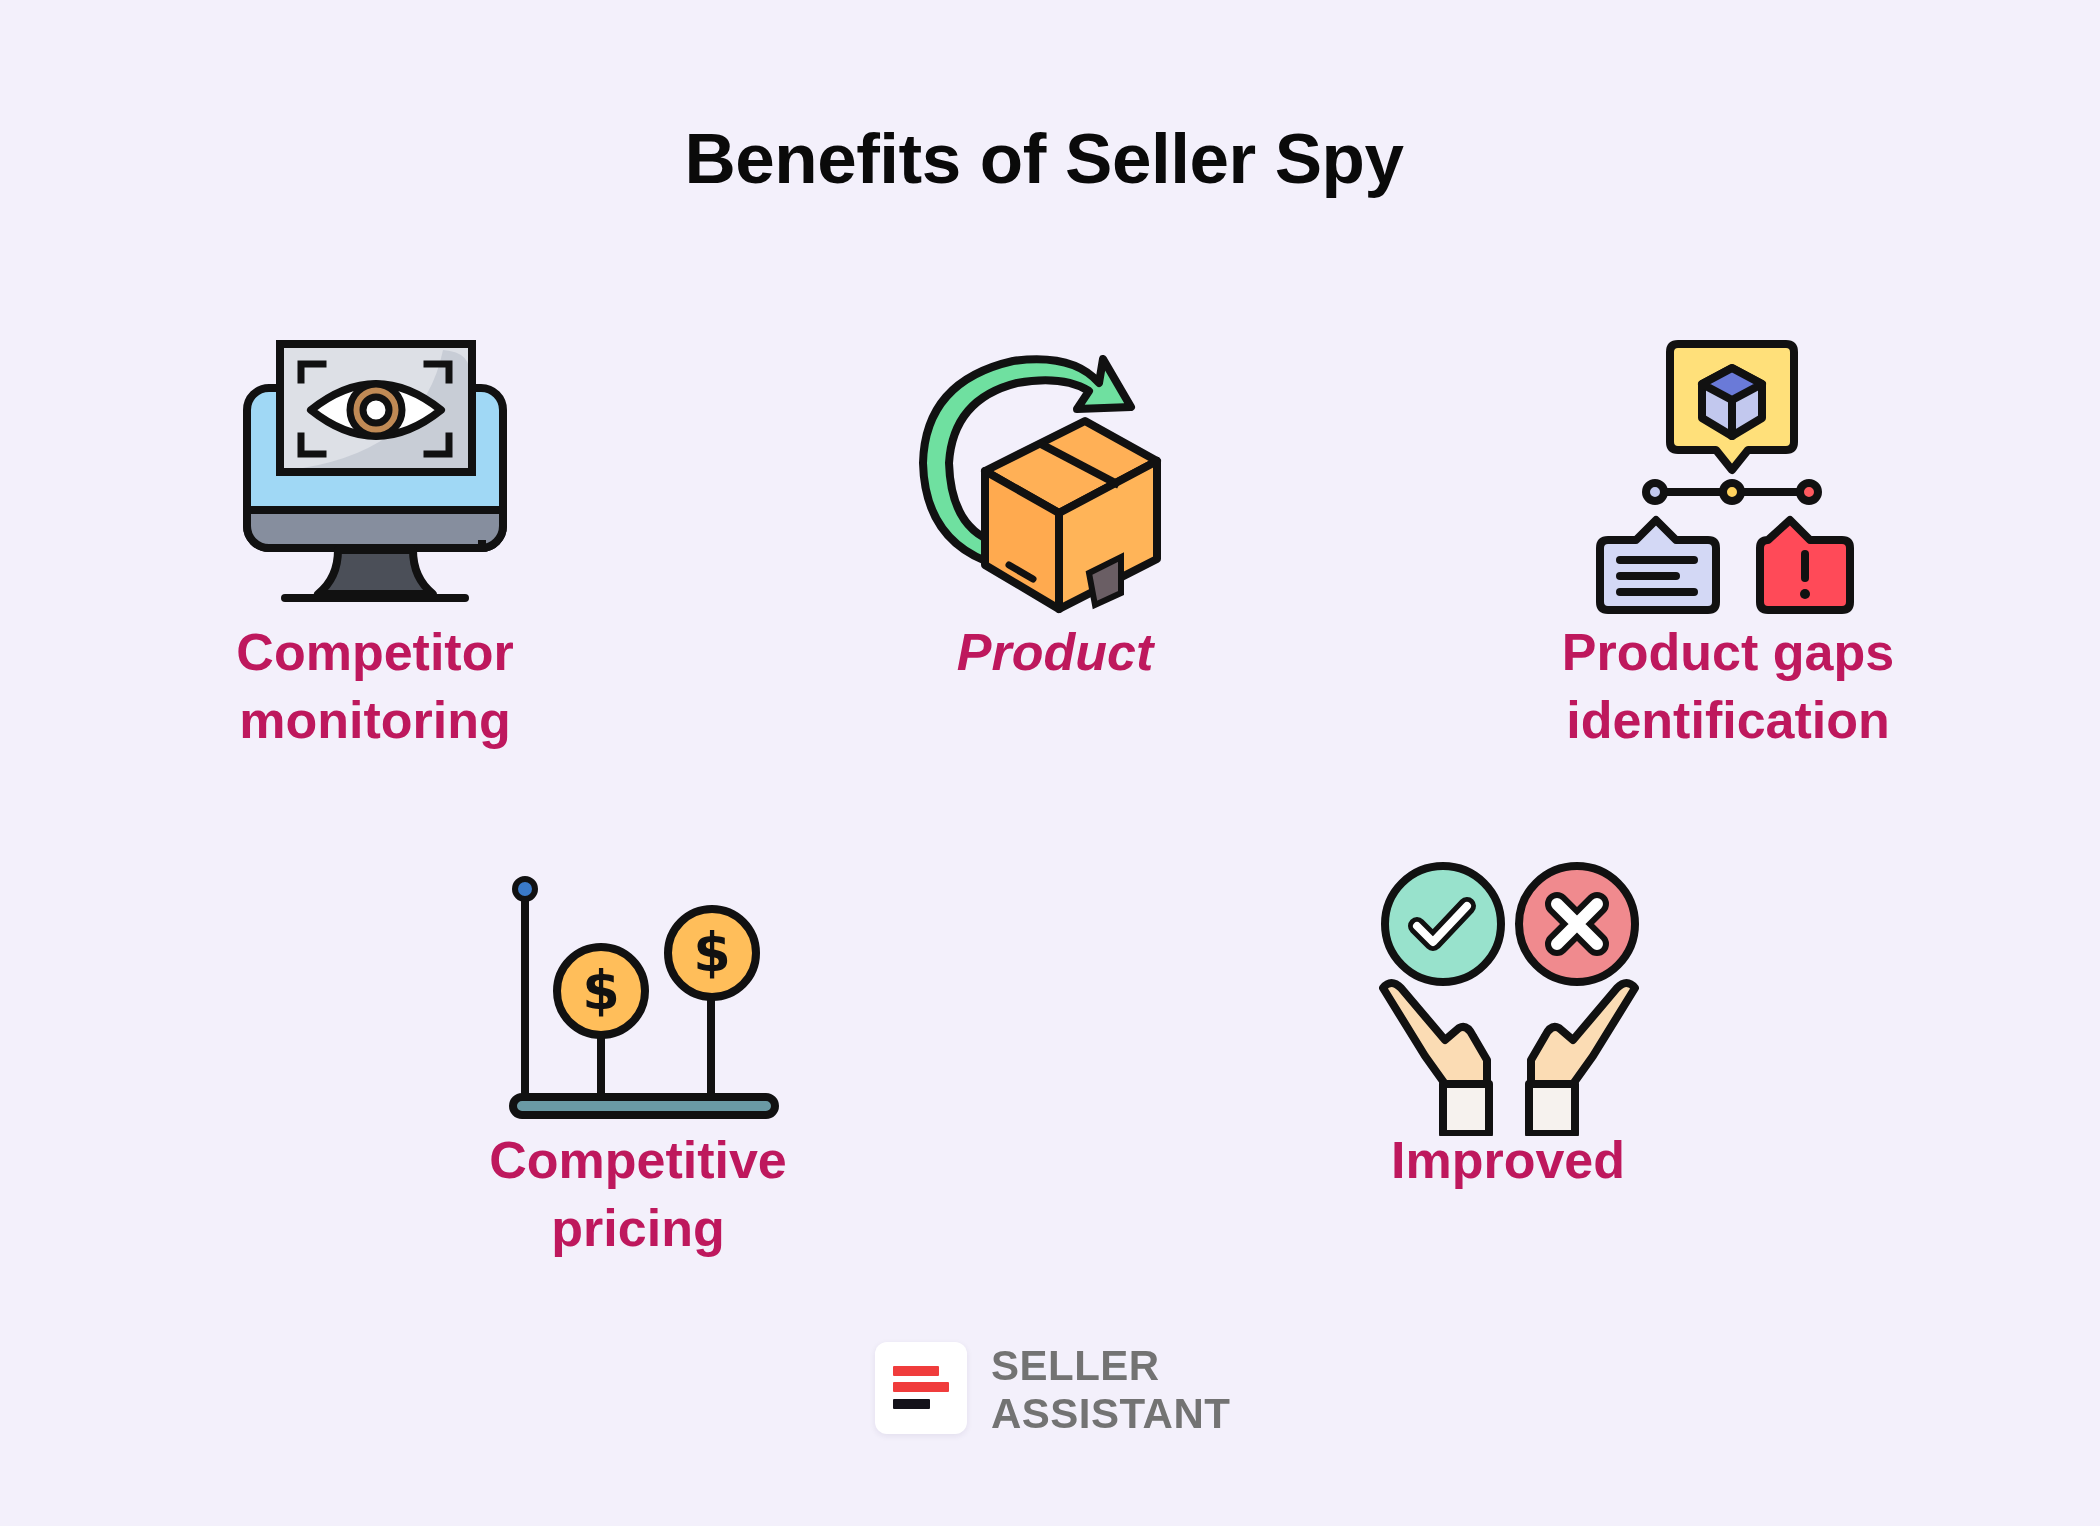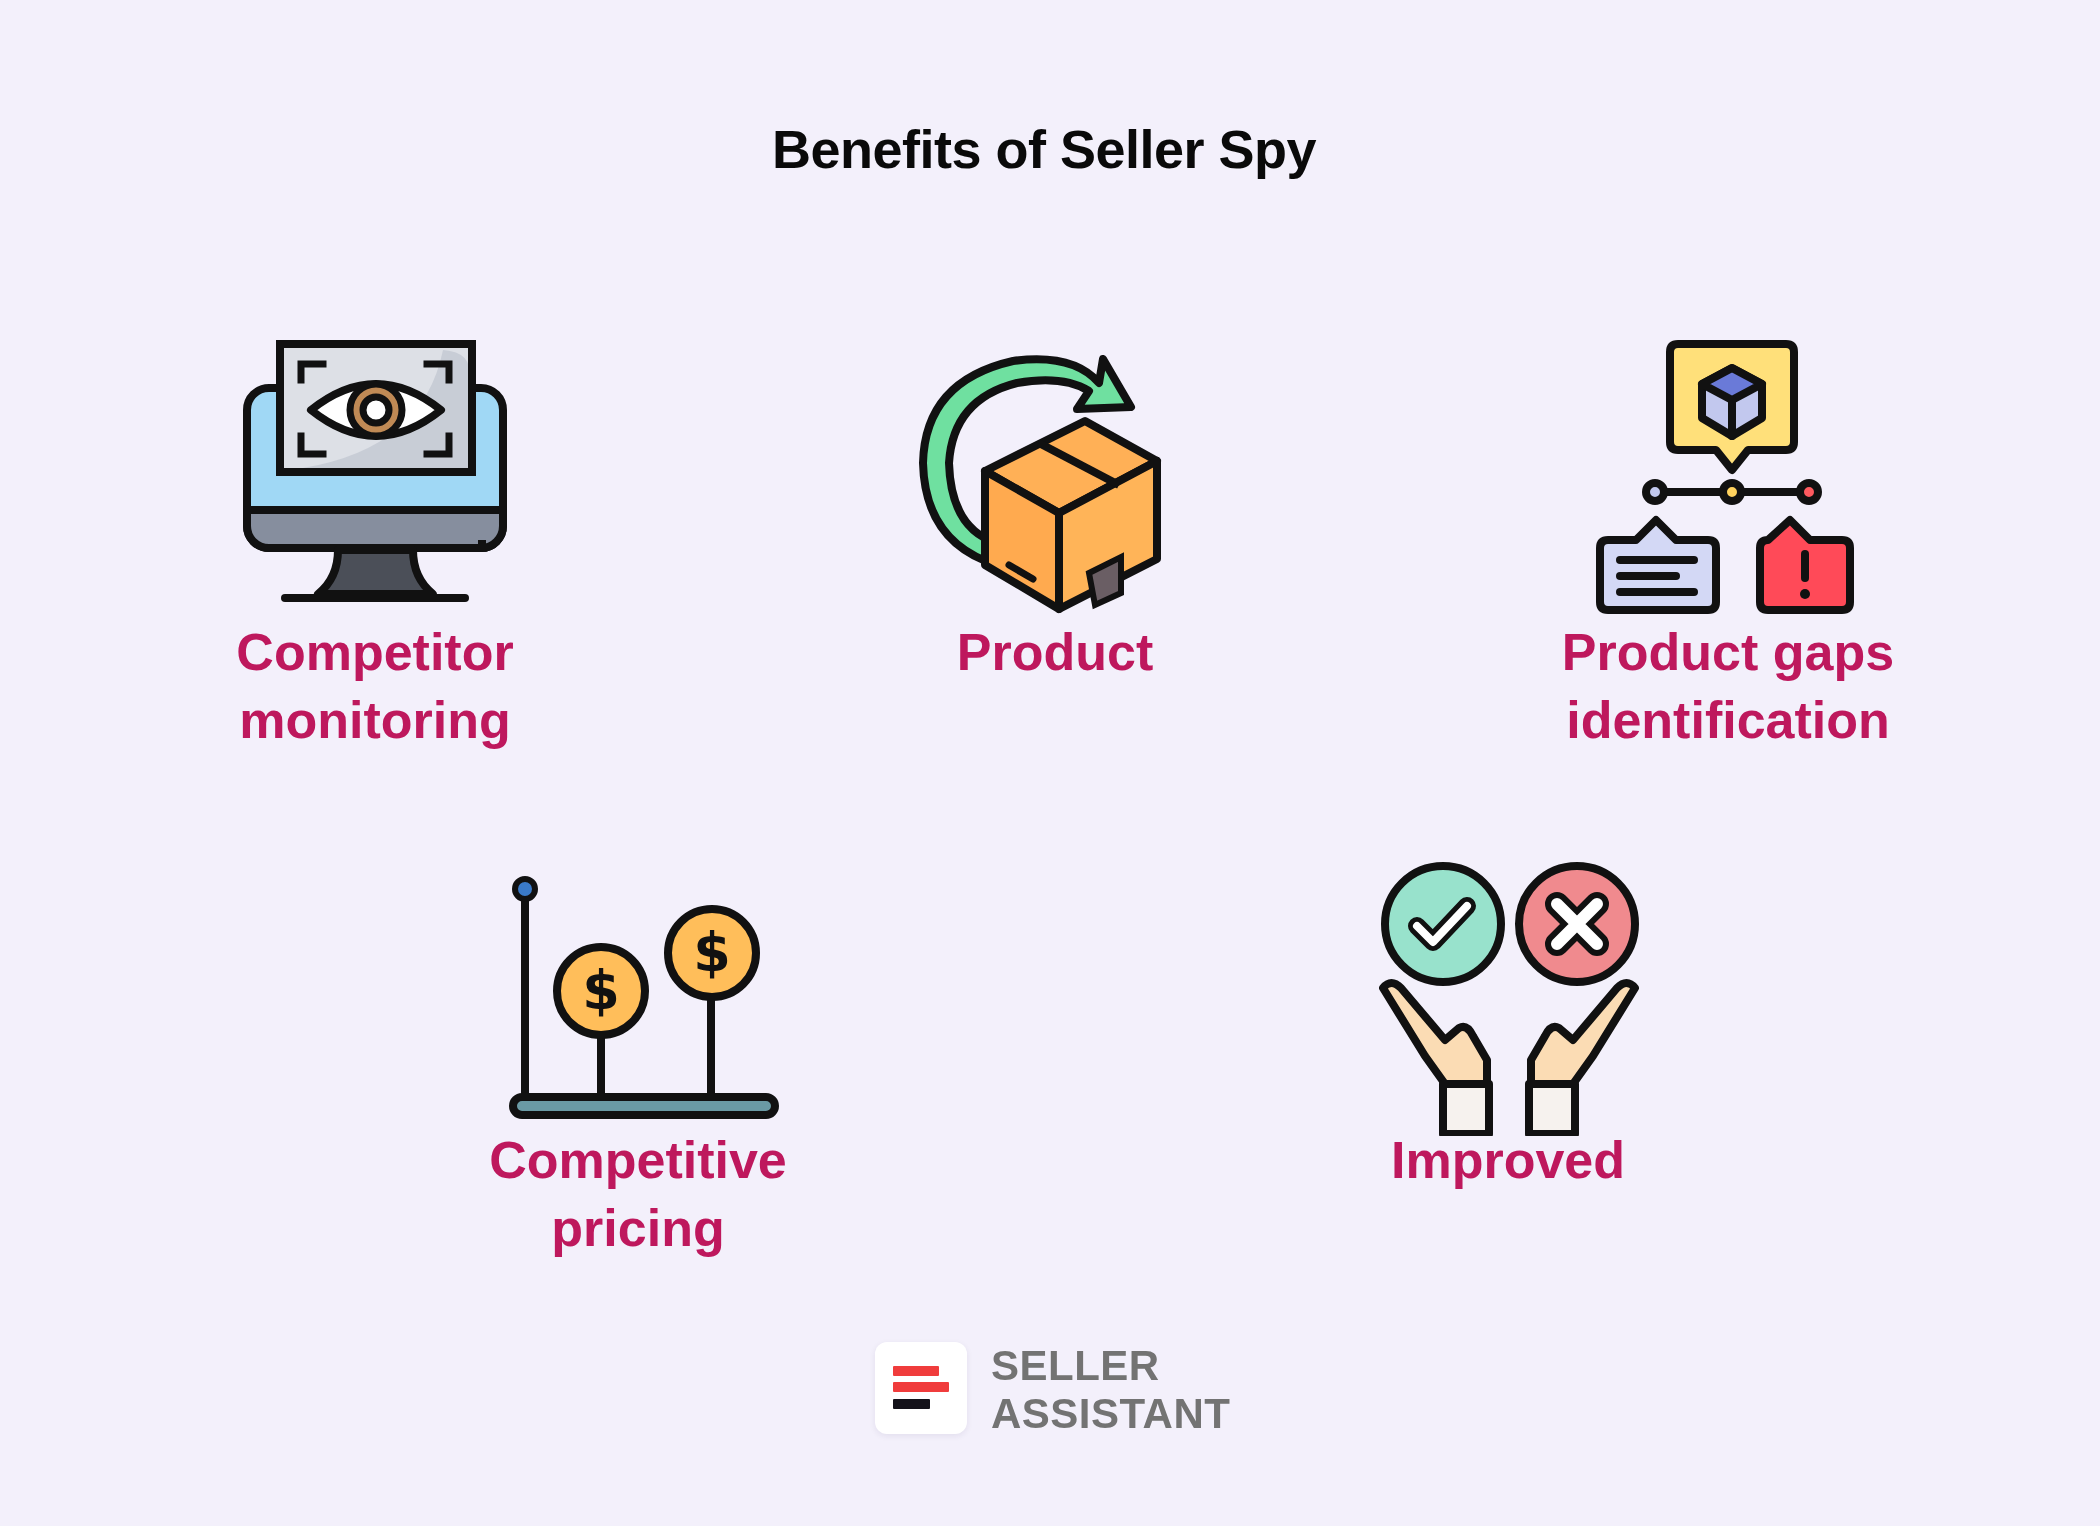--- a/index.html
+++ b/index.html
@@ -4,21 +4,21 @@
 <style>
   html, body { margin: 0; padding: 0; }
   body {
     width: 2100px; height: 1526px;
     background: #f3f0fb;
     position: relative; overflow: hidden;
     font-family: "Liberation Sans", "DejaVu Sans", sans-serif;
   }
   .title {
     position: absolute; left: 0; width: 2088px; top: 118px;
-    text-align: center; font-weight: 700; font-size: 54px;
+    text-align: center; font-weight: 700; font-size: 71px;
     color: #0a0a0a; letter-spacing: -0.5px; margin: 0;
   }
   .benefit { position: absolute; }
   .benefit svg { position: absolute; display: block; }
   .label {
     position: absolute; text-align: center; font-weight: 700;
     font-size: 52px; line-height: 68px; color: #be185d;
     white-space: nowrap;
   }
   .label span { display: block; }
@@ -74,21 +74,21 @@
     <path d="M84 222 Q12 200 10 120 Q12 38 100 18 Q160 10 186 40 L190 16 L218 64 L164 66 L176 48 Q150 32 104 40 Q40 56 36 120 Q38 186 84 200 Z" fill="#6fe0a0" stroke="#111" stroke-width="8" stroke-linejoin="round"></path>
     <g stroke="#111" stroke-width="8" stroke-linejoin="round">
       <path d="M72 128 L172 78 L244 118 L146 170 Z" fill="#ffb056"></path>
       <path d="M72 128 L146 170 L146 266 L72 222 Z" fill="#ffaa4f"></path>
       <path d="M146 170 L244 118 L244 216 L146 266 Z" fill="#ffb458"></path>
       <line x1="126" y1="100" x2="206" y2="142"></line>
     </g>
     <path d="M176 230 L208 214 L208 250 L182 262 Z" fill="#6a5e64" stroke="#111" stroke-width="6"></path>
     <line x1="96" y1="222" x2="120" y2="236" stroke="#111" stroke-width="7" stroke-linecap="round"></line>
   </svg>
-  <div class="label" style="left:855px; width:400px; top:618px;">
+  <div class="label" style="left:855px; width:400px; top:618px;font-style:italic;">
     <span>Product</span>
   </div>
 </div>
 
 <div class="benefit">
   <svg style="left:1596px; top:338px;" width="264" height="276" viewBox="0 0 264 276">
     <g stroke="#111" stroke-width="8" stroke-linejoin="round" stroke-linecap="round">
       <path d="M82 6 H190 Q198 6 198 14 V104 Q198 112 190 112 H152 L136 132 L120 112 H82 Q74 112 74 104 V14 Q74 6 82 6 Z" fill="#ffe07a"></path>
       <path d="M136 30 L166 46 L166 80 L136 98 L106 80 L106 46 Z" fill="#c2c8ee"></path>
       <path d="M136 30 L166 46 L136 62 L106 46 Z" fill="#6a7ad8"></path>

